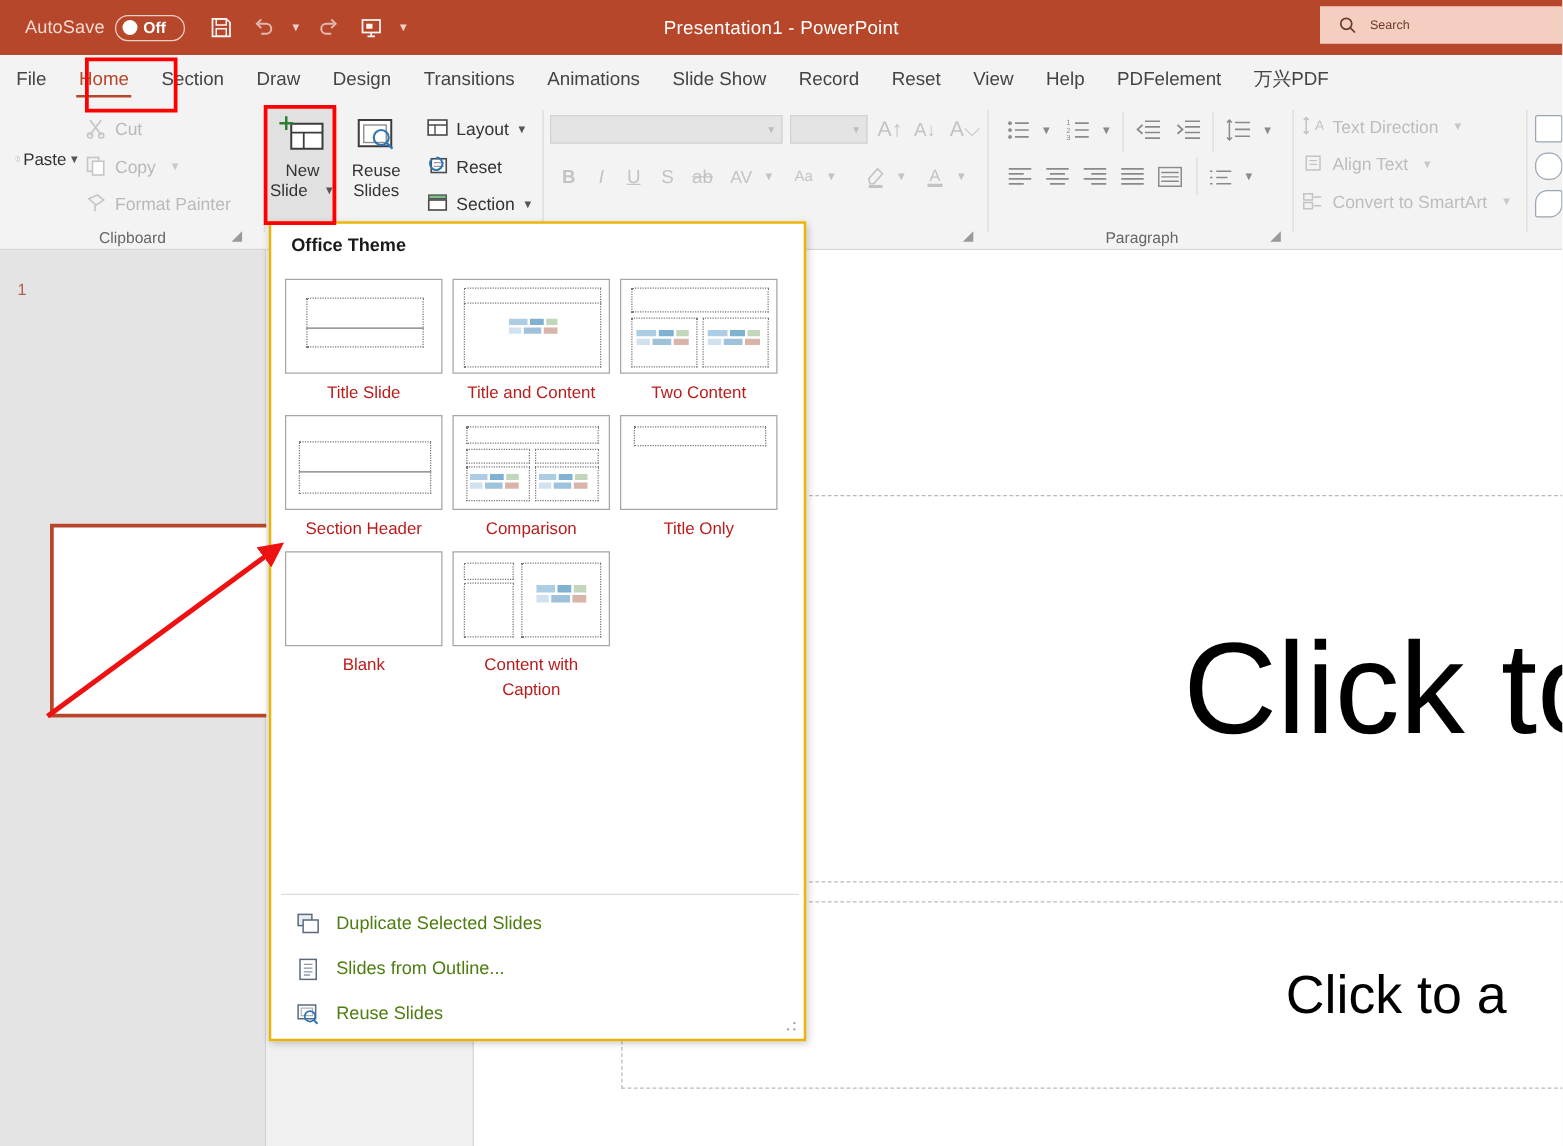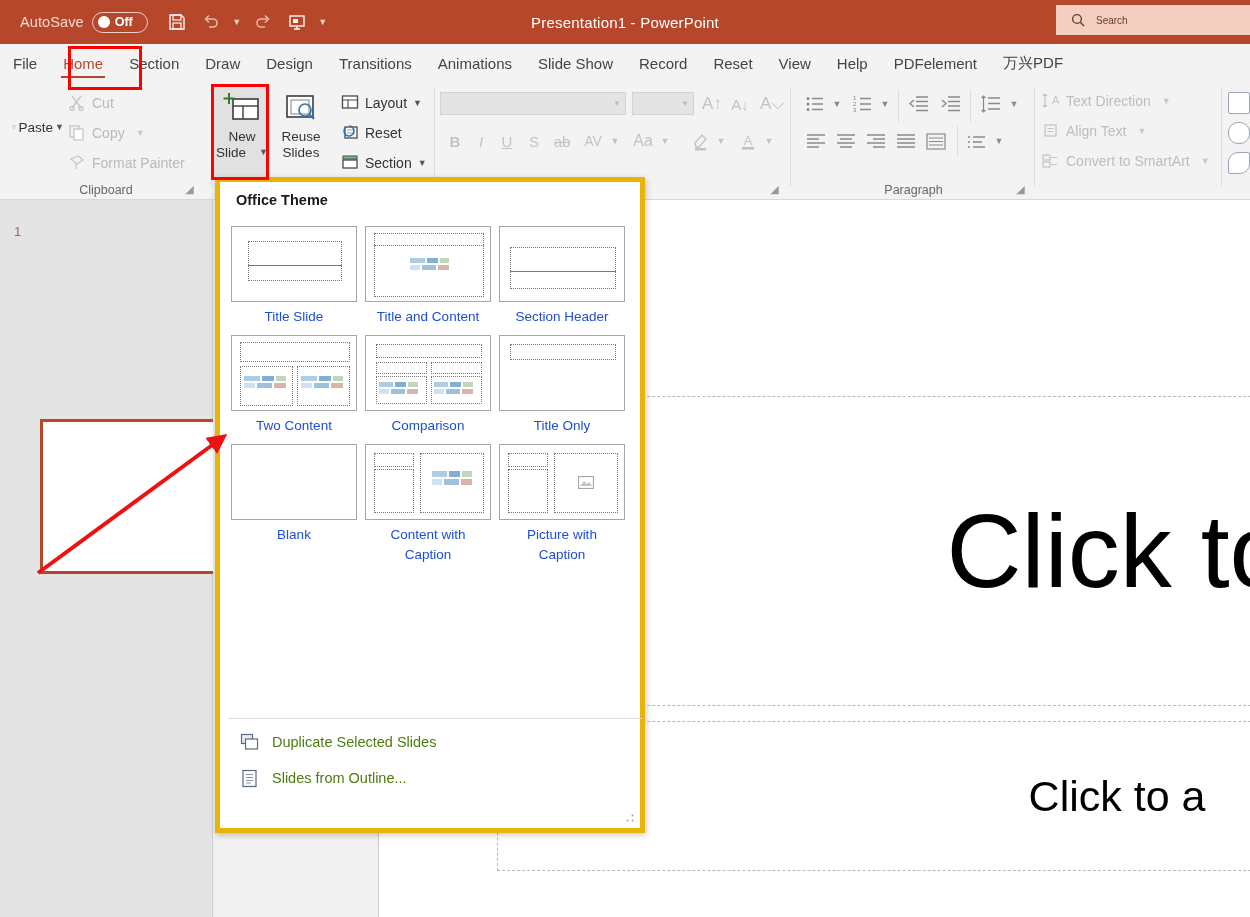--- a/index.html
+++ b/index.html
@@ -168,41 +168,41 @@
     position: absolute; border: 1px dashed #b9b9b9;
     display: flex; align-items: center; justify-content: center;
     color: #000000; font-weight: 300;
   }
   .ph-title { left: 118px; top: 300px; width: 1240px; height: 310px; font-size: 104px; }
   .ph-sub   { left: 118px; top: 625px; width: 1240px; height: 150px; font-size: 43px; }
 
   
   .gallery {
     position: absolute; left: 215px; top: 177px; width: 430px; height: 656px;
-    background: #ffffff; border: 5px solid #eab308;
+    background: #ffffff; border: 2px solid #eab308;
     box-shadow: 1px 2px 6px rgba(0,0,0,.22); z-index: 40;
   }
   .gal-head {
     position: absolute; left: 16px; top: 10px;
     font-size: 14.5px; font-weight: bold; color: #1a1a1a;
   }
   .gal-grid {
     position: absolute; left: 7px; top: 36px; width: 416px; height: 493px;
     display: flex; flex-wrap: wrap; align-content: flex-start;
   }
   .gal-cell {
     width: 134px; display: flex; flex-direction: column; align-items: center;
     padding-top: 8px;
   }
   .gal-thumb {
     width: 126px; height: 76px; background: #ffffff; border: 1px solid #a6a6a6;
     position: relative;
   }
   .gal-cap {
-    margin-top: 5px; font-size: 13.5px; color: #1d4ed8; text-align: center;
+    margin-top: 5px; font-size: 13.5px; color: #b91c1c; text-align: center;
     line-height: 20px; width: 120px;
   }
   .gal-sep { position: absolute; left: 8px; top: 536px; width: 414px; height: 1px; background: #dcdcdc; }
   .gal-menu { position: absolute; left: 0; top: 542px; width: 100%; }
   .gal-mi {
     height: 36px; display: flex; align-items: center; gap: 13px; padding-left: 20px;
     font-size: 14.5px; color: #4d7c0f;
   }
   .gal-grip { position: absolute; right: 5px; bottom: 5px; width: 10px; height: 10px; }
 
@@ -394,21 +394,21 @@
       <div class="fbtn" style="left:292px; top:12px; width:24px; height:24px; font-size:15px">A↓</div>
       <div class="fbtn" style="left:324px; top:12px; width:24px; height:24px; font-size:17px">A⌵</div>
 
       <div class="fbtn frow2" style="left:8px; width:22px; font-weight:bold">B</div>
       <div class="fbtn frow2" style="left:34px; width:22px; font-style:italic">I</div>
       <div class="fbtn frow2" style="left:60px; width:22px; text-decoration:underline">U</div>
       <div class="fbtn frow2" style="left:87px; width:22px">S</div>
       <div class="fbtn frow2" style="left:113px; width:26px; text-decoration:line-through">ab</div>
       <div class="fbtn frow2" style="left:143px; width:28px; font-size:14px">AV</div>
       <div class="fbtn frow2" style="left:172px; width:14px; font-size:9px">▼</div>
-      <div class="fbtn frow2" style="left:192px; width:30px; font-size:16px">Aa</div>
+      <div class="fbtn frow2" style="left:192px; width:30px; font-size:12px">Aa</div>
       <div class="fbtn frow2" style="left:222px; width:14px; font-size:9px">▼</div>
       <div class="fbtn frow2" style="left:252px; width:26px">
         <svg width="18" height="20" viewBox="0 0 18 20">
             <path d="M3 12 10 4l4 4-7 8H4z" fill="none" stroke="#c3c3c3" stroke-width="1.3"></path>
             <rect x="3" y="17" width="11" height="2.4" fill="#c3c3c3"></rect>
           </svg>
       </div>
       <div class="fbtn frow2" style="left:278px; width:14px; font-size:9px">▼</div>
       <div class="fbtn frow2" style="left:300px; width:24px">
         <svg width="18" height="20" viewBox="0 0 18 20">
@@ -570,28 +570,20 @@
           <svg class="pic" style="left:44px; top:30px" width="40" height="16" viewBox="0 0 40 16">
             <rect x="0" y="1" width="15" height="5" fill="#9ec5e0"></rect>
               <rect x="17" y="1" width="11" height="5" fill="#6ba4cb"></rect>
               <rect x="30" y="1" width="9" height="5" fill="#b8cfb0"></rect>
             <rect x="0" y="8" width="10" height="5" fill="#c9dced"></rect>
               <rect x="12" y="8" width="14" height="5" fill="#8fb8d6"></rect>
               <rect x="28" y="8" width="11" height="5" fill="#d3a79b"></rect>
           </svg>
         </div>
         <div class="gal-cap">Title and Content</div>
-      </div>
-
-      <div class="gal-cell">
-        <div class="gal-thumb">
-          <div class="pl" style="left:10px; top:20px; width:106px; height:42px"></div>
-          <div class="pl" style="left:10px; top:44px; width:106px; height:0; border-top:1px solid #7a7a7a; border-left:0; border-right:0; border-bottom:0"></div>
-        </div>
-        <div class="gal-cap">Section Header</div>
       </div>
 
       <div class="gal-cell">
         <div class="gal-thumb">
           <div class="pl" style="left:8px; top:6px; width:110px; height:20px"></div>
           <div class="pl" style="left:8px; top:30px; width:53px; height:40px"></div>
           <div class="pl" style="left:65px; top:30px; width:53px; height:40px"></div>
           <svg class="pic" style="left:12px; top:40px" width="44" height="14" viewBox="0 0 44 14">
             <rect x="0" y="0" width="16" height="5" fill="#9ec5e0"></rect>
               <rect x="18" y="0" width="12" height="5" fill="#6ba4cb"></rect>
@@ -603,20 +595,28 @@
           <svg class="pic" style="left:69px; top:40px" width="44" height="14" viewBox="0 0 44 14">
             <rect x="0" y="0" width="16" height="5" fill="#9ec5e0"></rect>
               <rect x="18" y="0" width="12" height="5" fill="#6ba4cb"></rect>
               <rect x="32" y="0" width="10" height="5" fill="#b8cfb0"></rect>
             <rect x="0" y="7" width="11" height="5" fill="#c9dced"></rect>
               <rect x="13" y="7" width="15" height="5" fill="#8fb8d6"></rect>
               <rect x="30" y="7" width="12" height="5" fill="#d3a79b"></rect>
           </svg>
         </div>
         <div class="gal-cap">Two Content</div>
+      </div>
+
+      <div class="gal-cell">
+        <div class="gal-thumb">
+          <div class="pl" style="left:10px; top:20px; width:106px; height:42px"></div>
+          <div class="pl" style="left:10px; top:44px; width:106px; height:0; border-top:1px solid #7a7a7a; border-left:0; border-right:0; border-bottom:0"></div>
+        </div>
+        <div class="gal-cap">Section Header</div>
       </div>
 
       <div class="gal-cell">
         <div class="gal-thumb">
           <div class="pl" style="left:10px; top:8px; width:106px; height:14px"></div>
           <div class="pl" style="left:10px; top:26px; width:51px; height:12px"></div>
           <div class="pl" style="left:65px; top:26px; width:51px; height:12px"></div>
           <div class="pl" style="left:10px; top:40px; width:51px; height:28px"></div>
           <div class="pl" style="left:65px; top:40px; width:51px; height:28px"></div>
           <svg class="pic" style="left:13px; top:46px" width="42" height="13" viewBox="0 0 42 13">
@@ -661,52 +661,49 @@
               <rect x="17" y="0" width="11" height="6" fill="#6ba4cb"></rect>
               <rect x="30" y="0" width="10" height="6" fill="#b8cfb0"></rect>
             <rect x="0" y="8" width="10" height="6" fill="#c9dced"></rect>
               <rect x="12" y="8" width="15" height="6" fill="#8fb8d6"></rect>
               <rect x="29" y="8" width="11" height="6" fill="#d3a79b"></rect>
           </svg>
         </div>
         <div class="gal-cap">Content with Caption</div>
       </div>
 
-      <div class="gal-cell">
-        <div class="gal-thumb">
-          <div class="pl" style="left:8px; top:8px; width:40px; height:14px"></div>
-          <div class="pl" style="left:8px; top:24px; width:40px; height:44px"></div>
-          <div class="pl" style="left:54px; top:8px; width:64px; height:60px"></div>
-          <svg class="pic" style="left:78px; top:31px" width="16" height="13" viewBox="0 0 16 13">
-            <rect x="0.6" y="0.6" width="14.8" height="11.8" fill="none" stroke="#8a8a8a" stroke-width="1"></rect>
-            <path d="M2 10l4-5 3 3 2-2 3 4z" fill="#b9b9b9"></path>
-          </svg>
-        </div>
-        <div class="gal-cap">Picture with Caption</div>
-      </div>
 
 
     </div>
 
     <div class="gal-sep"></div>
 
     <div class="gal-menu">
       <div class="gal-mi">
         <svg width="19" height="19" viewBox="0 0 19 19">
           <rect x="1.5" y="1.5" width="11" height="9" fill="#e8edf4" stroke="#5b6b7d" stroke-width="1.2"></rect>
           <rect x="5.5" y="6" width="12" height="10" fill="#ffffff" stroke="#5b6b7d" stroke-width="1.2"></rect>
         </svg>
         <span>Duplicate Selected Slides</span>
       </div>
       <div class="gal-mi">
         <svg width="19" height="19" viewBox="0 0 19 19">
           <rect x="3" y="1.5" width="13" height="16" fill="#ffffff" stroke="#5b6b7d" stroke-width="1.2"></rect>
           <path d="M6 5.5h7M6 8.5h7M6 11.5h7M6 14h5" stroke="#8a98a8" stroke-width="1.1"></path>
         </svg>
         <span>Slides from Outline...</span>
+      </div>
+      <div class="gal-mi">
+        <svg width="19" height="19" viewBox="0 0 19 19">
+          <rect x="1.5" y="2" width="14" height="11" fill="#ffffff" stroke="#5b6b7d" stroke-width="1.2"></rect>
+          <rect x="4" y="4.5" width="9" height="6" fill="none" stroke="#a8b4c2" stroke-width="1"></rect>
+          <circle cx="11" cy="11" r="4.2" fill="none" stroke="#2e75b6" stroke-width="1.4"></circle>
+          <path d="M14 14l3 3" stroke="#2e75b6" stroke-width="1.6"></path>
+        </svg>
+        <span>Reuse Slides</span>
       </div>
     </div>
 
     <svg class="gal-grip" viewBox="0 0 10 10">
       <circle cx="7.5" cy="2.5" r="0.9" fill="#9a9a9a"></circle>
       <circle cx="2.5" cy="7.5" r="0.9" fill="#9a9a9a"></circle>
       <circle cx="7.5" cy="7.5" r="0.9" fill="#9a9a9a"></circle>
     </svg>
   </div>
 

